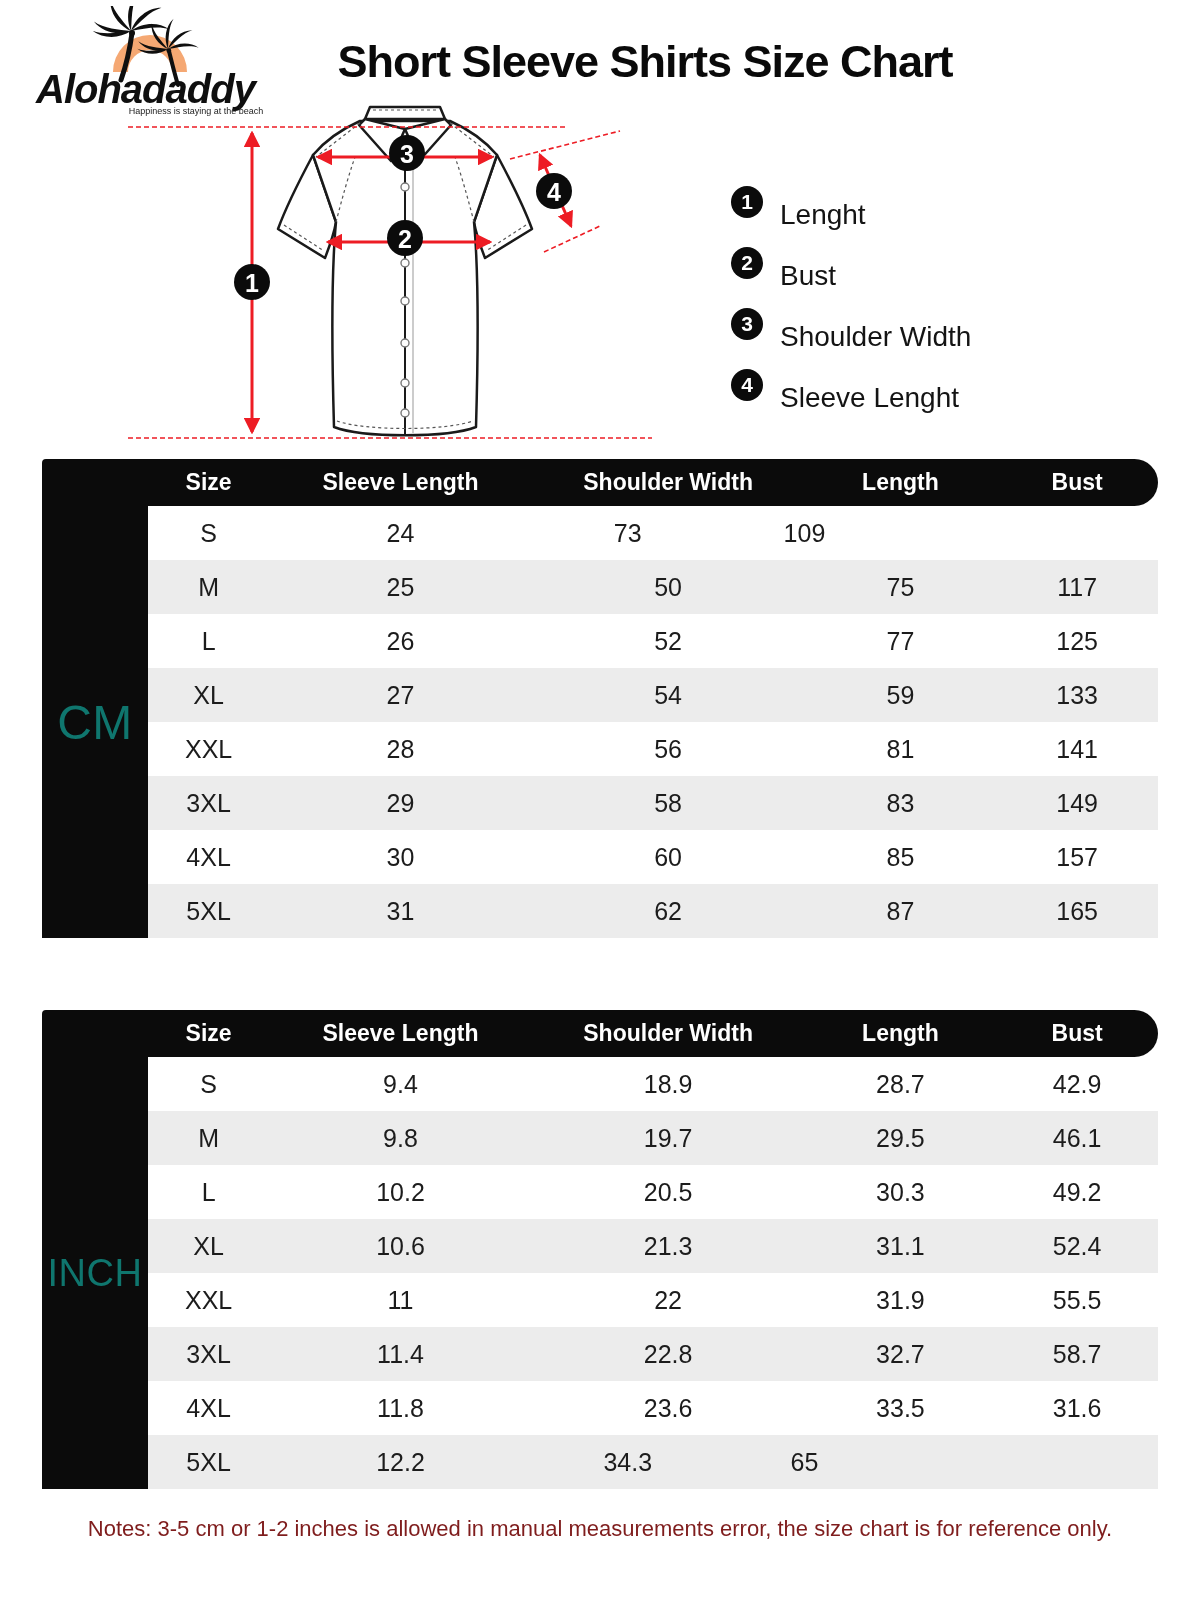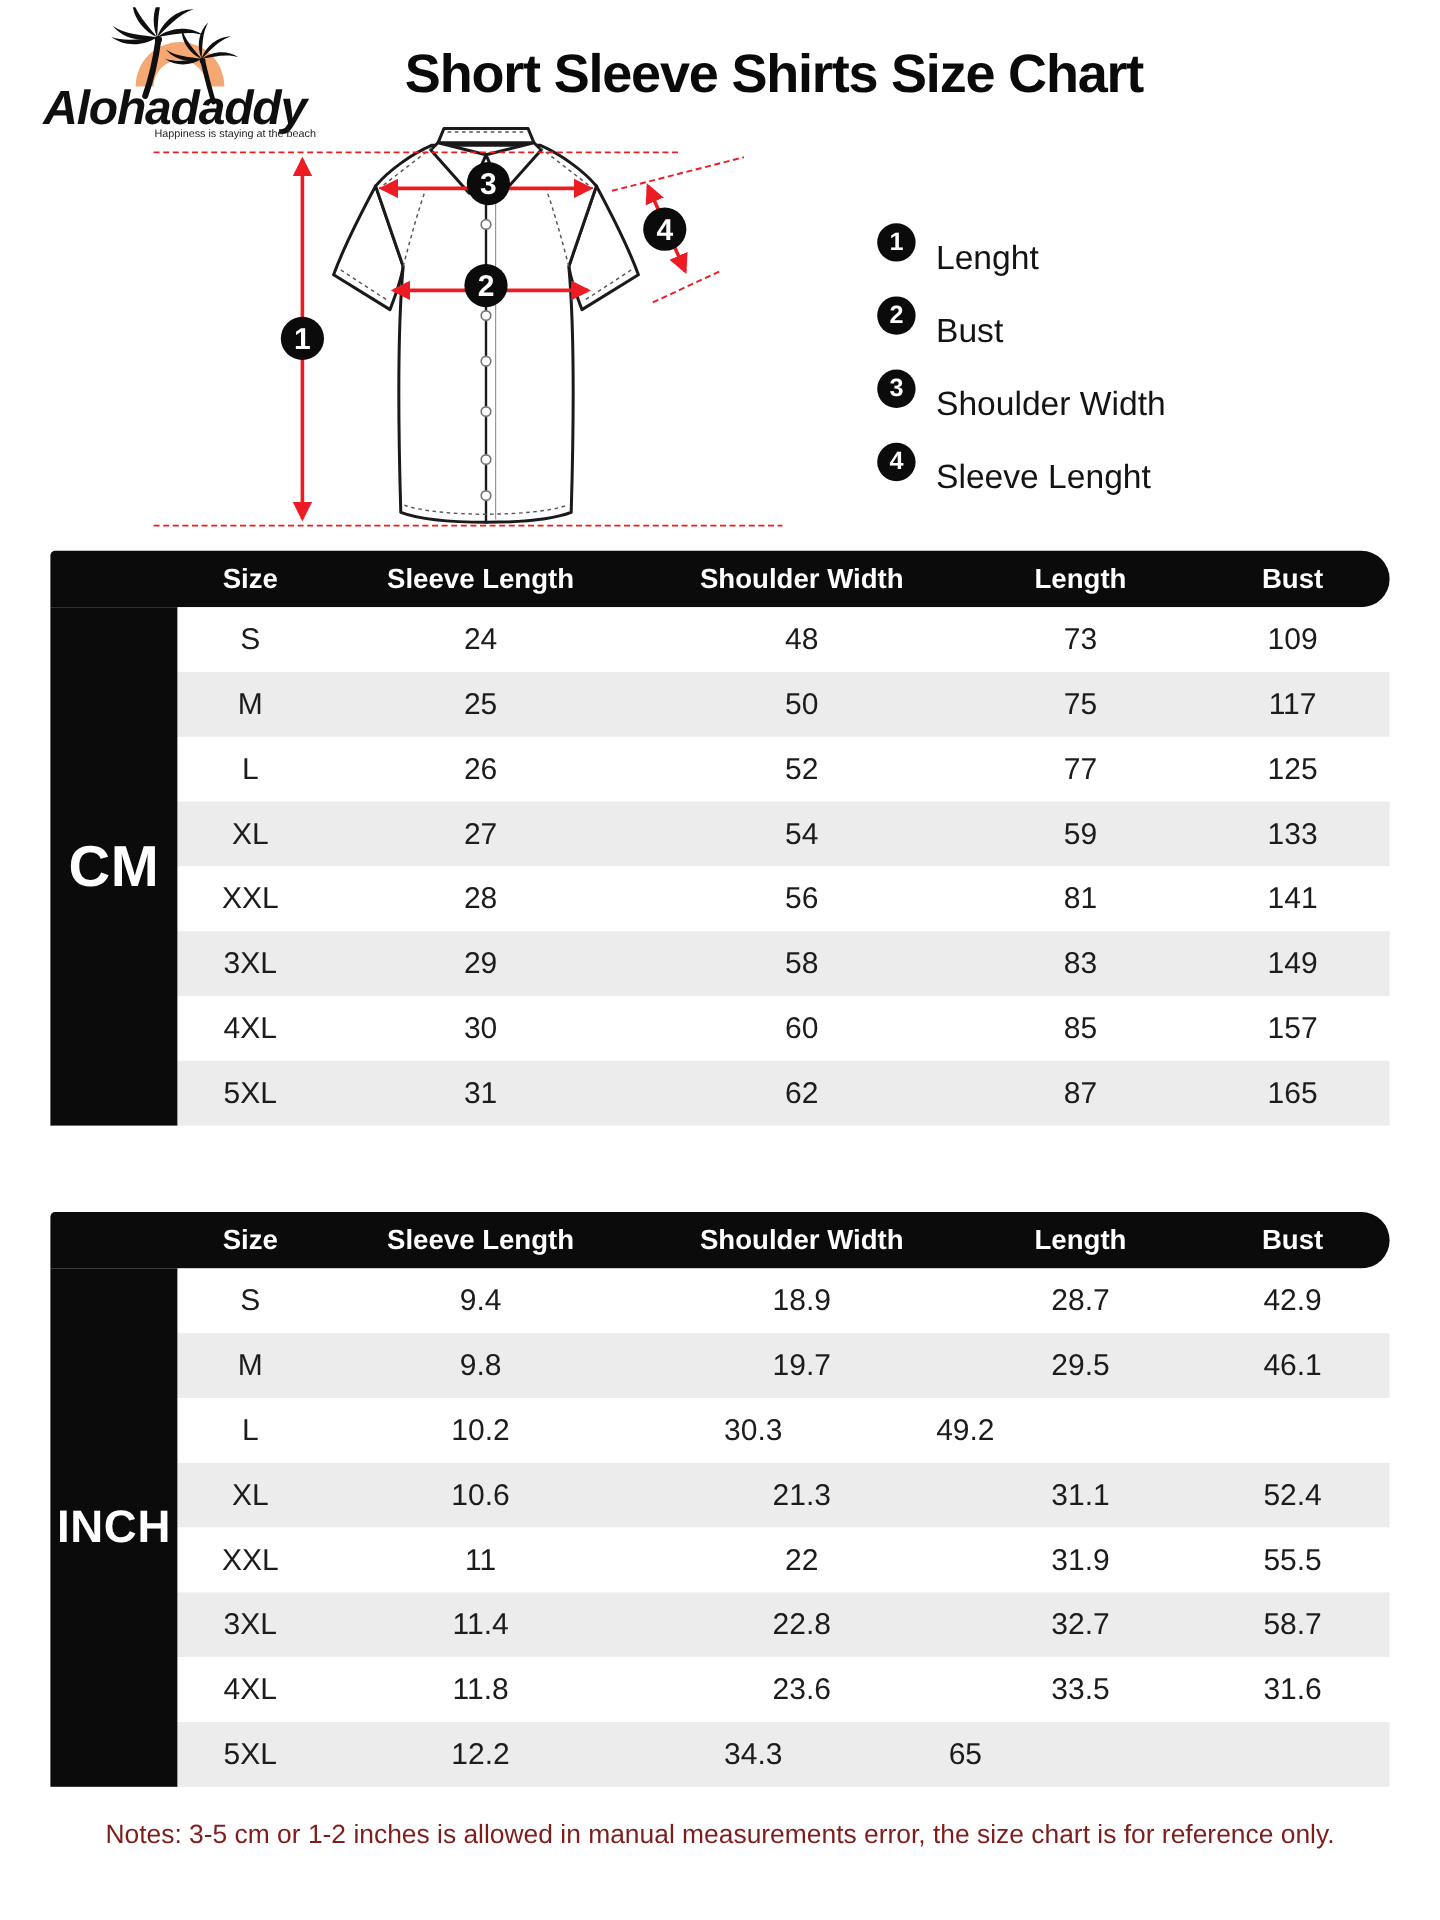--- a/index.html
+++ b/index.html
@@ -31,21 +31,21 @@
   .size-table { position:absolute; left:42px; width:1116px; }
   .size-table.cm   { top:459px; }
   .size-table.inch { top:1010px; }
   .t-header {
     height:47px; background:#0b0b0b; border-radius:4px 24px 24px 0;
     display:flex; align-items:center; padding-left:106px;
   }
   .t-header .cell { color:#fff; font-weight:bold; font-size:23px; text-align:center; }
   .t-body { display:flex; }
   .unit-band { width:106px; background:#0b0b0b; display:flex; align-items:center; justify-content:center; }
-  .unit-label { color:#ffffff; font-weight:bold; font-size:48px; letter-spacing:0.5px; }
+  .unit-label { color:#0f766e; font-weight:normal; font-size:48px; letter-spacing:0.5px; }
   .size-table.inch .unit-label { font-size:38px; }
   .rows { flex:1; }
   .row { display:flex; align-items:center; height:54px; background:#fff; }
   .row:nth-child(even) { background:#ececec; }
   .row .cell { font-size:25px; color:#1c1c1c; text-align:center; }
   .c1 { width:12%; } .c2 { width:26%; } .c3 { width:27%; } .c4 { width:19%; } .c5 { width:16%; }
 
   
   .notes {
     position:absolute; left:0; top:1516px; width:100%;
@@ -197,21 +197,20 @@
     <span class="cell c5">Bust</span>
   </div>
   <div class="t-body">
     <div class="unit-band">
       <span class="unit-label">CM</span>
     </div>
     <div class="rows">
       <div class="row">
         <span class="cell c1">S</span>
         <span class="cell c2">24</span>
-        <span class="cell c3">48</span>
         <span class="cell c4">73</span>
         <span class="cell c5">109</span>
       </div>
       <div class="row">
         <span class="cell c1">M</span>
         <span class="cell c2">25</span>
         <span class="cell c3">50</span>
         <span class="cell c4">75</span>
         <span class="cell c5">117</span>
       </div>
@@ -284,20 +283,21 @@
       <div class="row">
         <span class="cell c1">M</span>
         <span class="cell c2">9.8</span>
         <span class="cell c3">19.7</span>
         <span class="cell c4">29.5</span>
         <span class="cell c5">46.1</span>
       </div>
       <div class="row">
         <span class="cell c1">L</span>
         <span class="cell c2">10.2</span>
+        <span class="cell c3">20.5</span>
         <span class="cell c4">30.3</span>
         <span class="cell c5">49.2</span>
       </div>
       <div class="row">
         <span class="cell c1">XL</span>
         <span class="cell c2">10.6</span>
         <span class="cell c3">21.3</span>
         <span class="cell c4">31.1</span>
         <span class="cell c5">52.4</span>
       </div>

